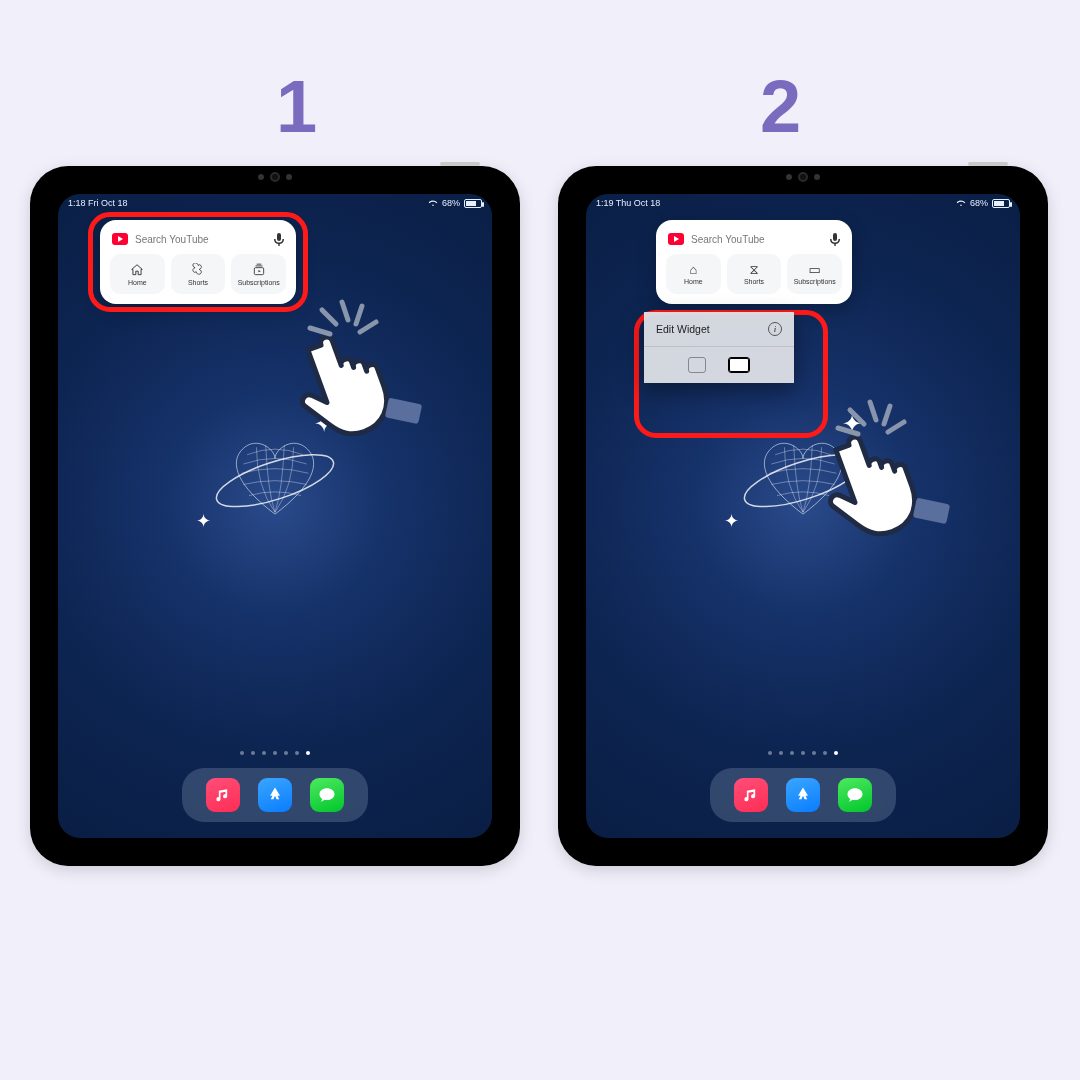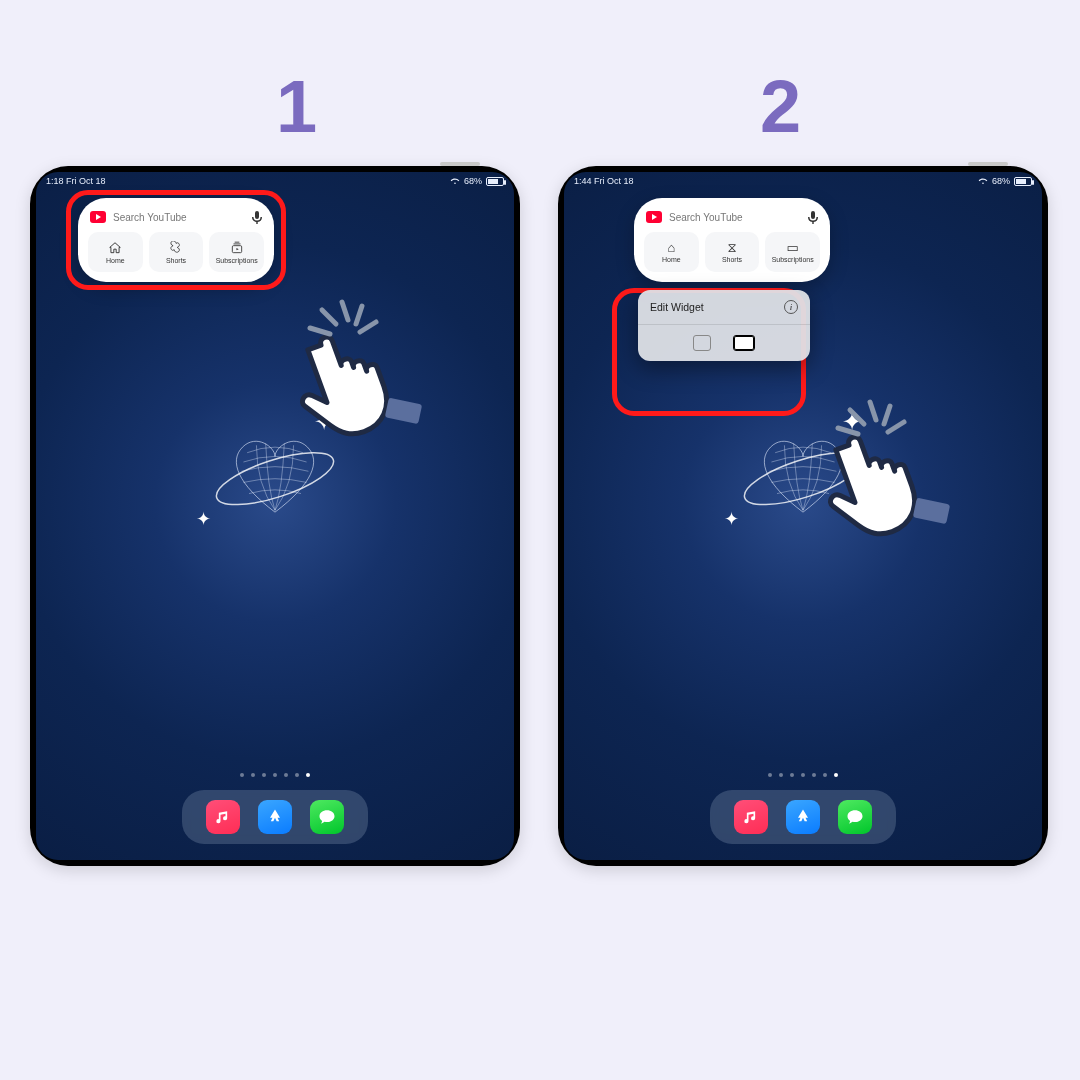--- a/index.html
+++ b/index.html
@@ -15,21 +15,21 @@
     font-weight: 700;
     color: #7b6bbf;
   }
 
   
   .ipad {
     position: absolute;
     width: 490px; height: 700px;
     background: #000;
     border-radius: 38px;
-    padding: 6px;
+    padding: 28px;
     box-shadow: 0 4px 16px rgba(0,0,0,.15);
   }
   .ipad::after{ 
     content:""; position:absolute; top:-4px; right:40px; width:40px; height:4px;
     background:#c9c9c9; border-radius:2px;
   }
   .notch {
     position:absolute; top:6px; left:50%; transform:translateX(-50%);
     width:80px; height:10px; display:flex; gap:6px; justify-content:center; align-items:center;
   }
@@ -57,21 +57,21 @@
     width:18px; height:9px; border:1px solid #e7eefc; border-radius:2px;
     display:inline-block; position:relative;
   }
   .batt::before{ content:""; position:absolute; left:1px; top:1px; bottom:1px; width:60%; background:#e7eefc; }
   .batt::after{ content:""; position:absolute; right:-3px; top:2px; width:2px; height:5px; background:#e7eefc; border-radius:1px; }
 
   
   .widget-wrap { position:absolute; top:26px; left:42px; }
   .widget {
     width: 196px;
-    background:#fff; border-radius:28px;
+    background:#fff; border-radius:16px;
     box-shadow:0 6px 18px rgba(0,0,0,.25);
     padding:10px;
     color:#222;
   }
   .searchbar{
     background:#fff; display:flex; align-items:center; gap:7px;
     padding:2px 2px 8px 2px;
   }
   .yt-logo{
     width:16px;height:12px;background:#ff0033;border-radius:3px;
@@ -92,25 +92,25 @@
 
   .red-ring{
     position:absolute; border:5px solid #ff1a1a; border-radius:22px;
     pointer-events:none;
   }
   .ring1{ top:-8px; left:-12px; width:220px; height:100px; }
   .ring2{ top:90px; left:-22px; width:194px; height:128px; }
 
   
   .menu{
-    width:172px; background:rgba(222,224,230,.95);
-    border-radius:12px; overflow:hidden;
+    width:150px; background:rgba(222,224,230,.95);
+    border-radius:0; overflow:hidden;
     box-shadow:0 8px 22px rgba(0,0,0,.4);
     color:#222; font-size:10.5px;
-    margin-top:8px; margin-left:16px;
+    margin-top:8px; margin-left:0px;
   }
   .menu .row{
     display:flex; justify-content:space-between; align-items:center;
     padding:10px 12px; border-bottom:1px solid rgba(0,0,0,.1);
   }
   .menu .row:last-child{ border-bottom:none; }
   .menu .row.sizes{ justify-content:center; gap:22px; }
   .row.red{ color:#ff3b30; }
   .sizebtn{
     width:22px;height:16px;border:1.5px solid #888;border-radius:3px;
@@ -289,21 +289,21 @@
 </div>
 
 <div class="ipad" style="left:558px; top:166px;">
   <div class="notch">
     <span class="dot"></span>
       <span class="cam"></span>
       <span class="dot"></span>
   </div>
   <div class="screen">
     <div class="status">
-      <span>1:44   Fri Oct 18</span>
+      <span>1:19   Thu Oct 18</span>
       <span class="right">
         <svg class="wifi" viewBox="0 0 12 9">
             <path d="M6 8.2a1 1 0 100-2 1 1 0 000 2zm0-6.6c-2 0-3.8.8-5.2 2.2l1 .9A5.9 5.9 0 016 3a5.9 5.9 0 014.2 1.7l1-.9A7.3 7.3 0 006 1.6z" fill="#e7eefc"></path>
           </svg>
         <span>68%</span>
         <span class="batt"></span>
       </span>
     </div>
 
     <div class="widget-wrap" style="left:70px;">

